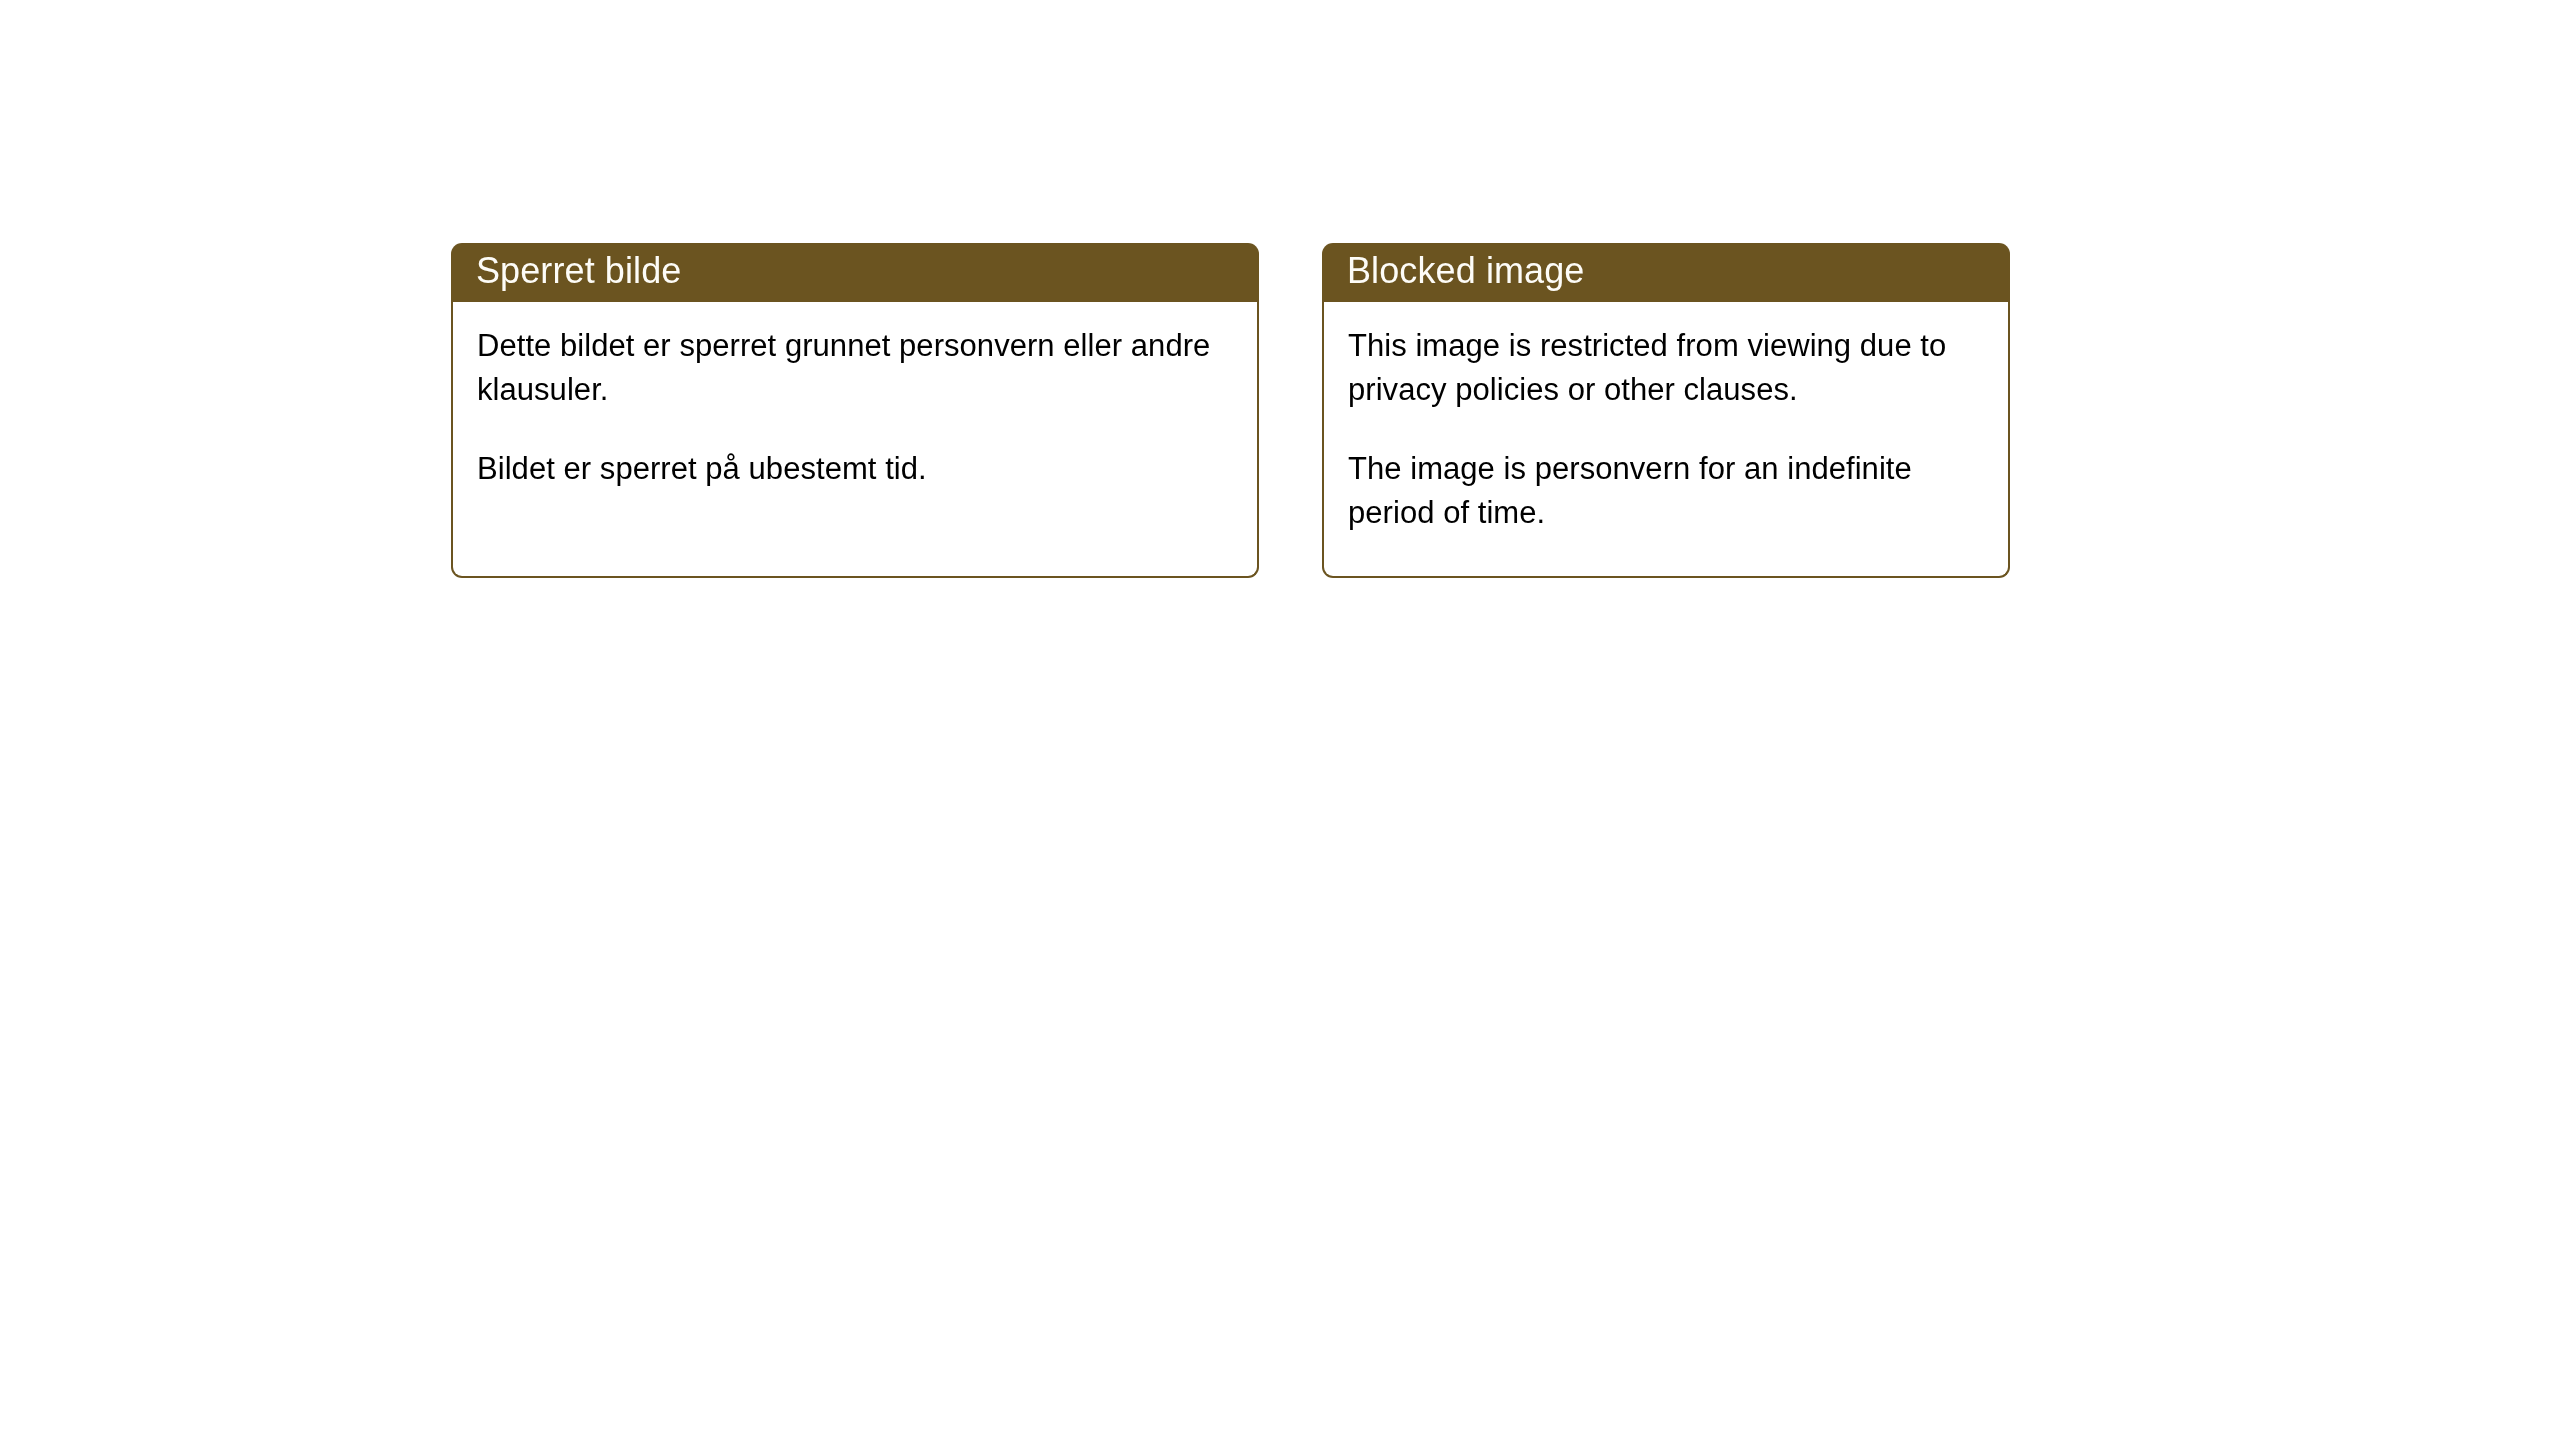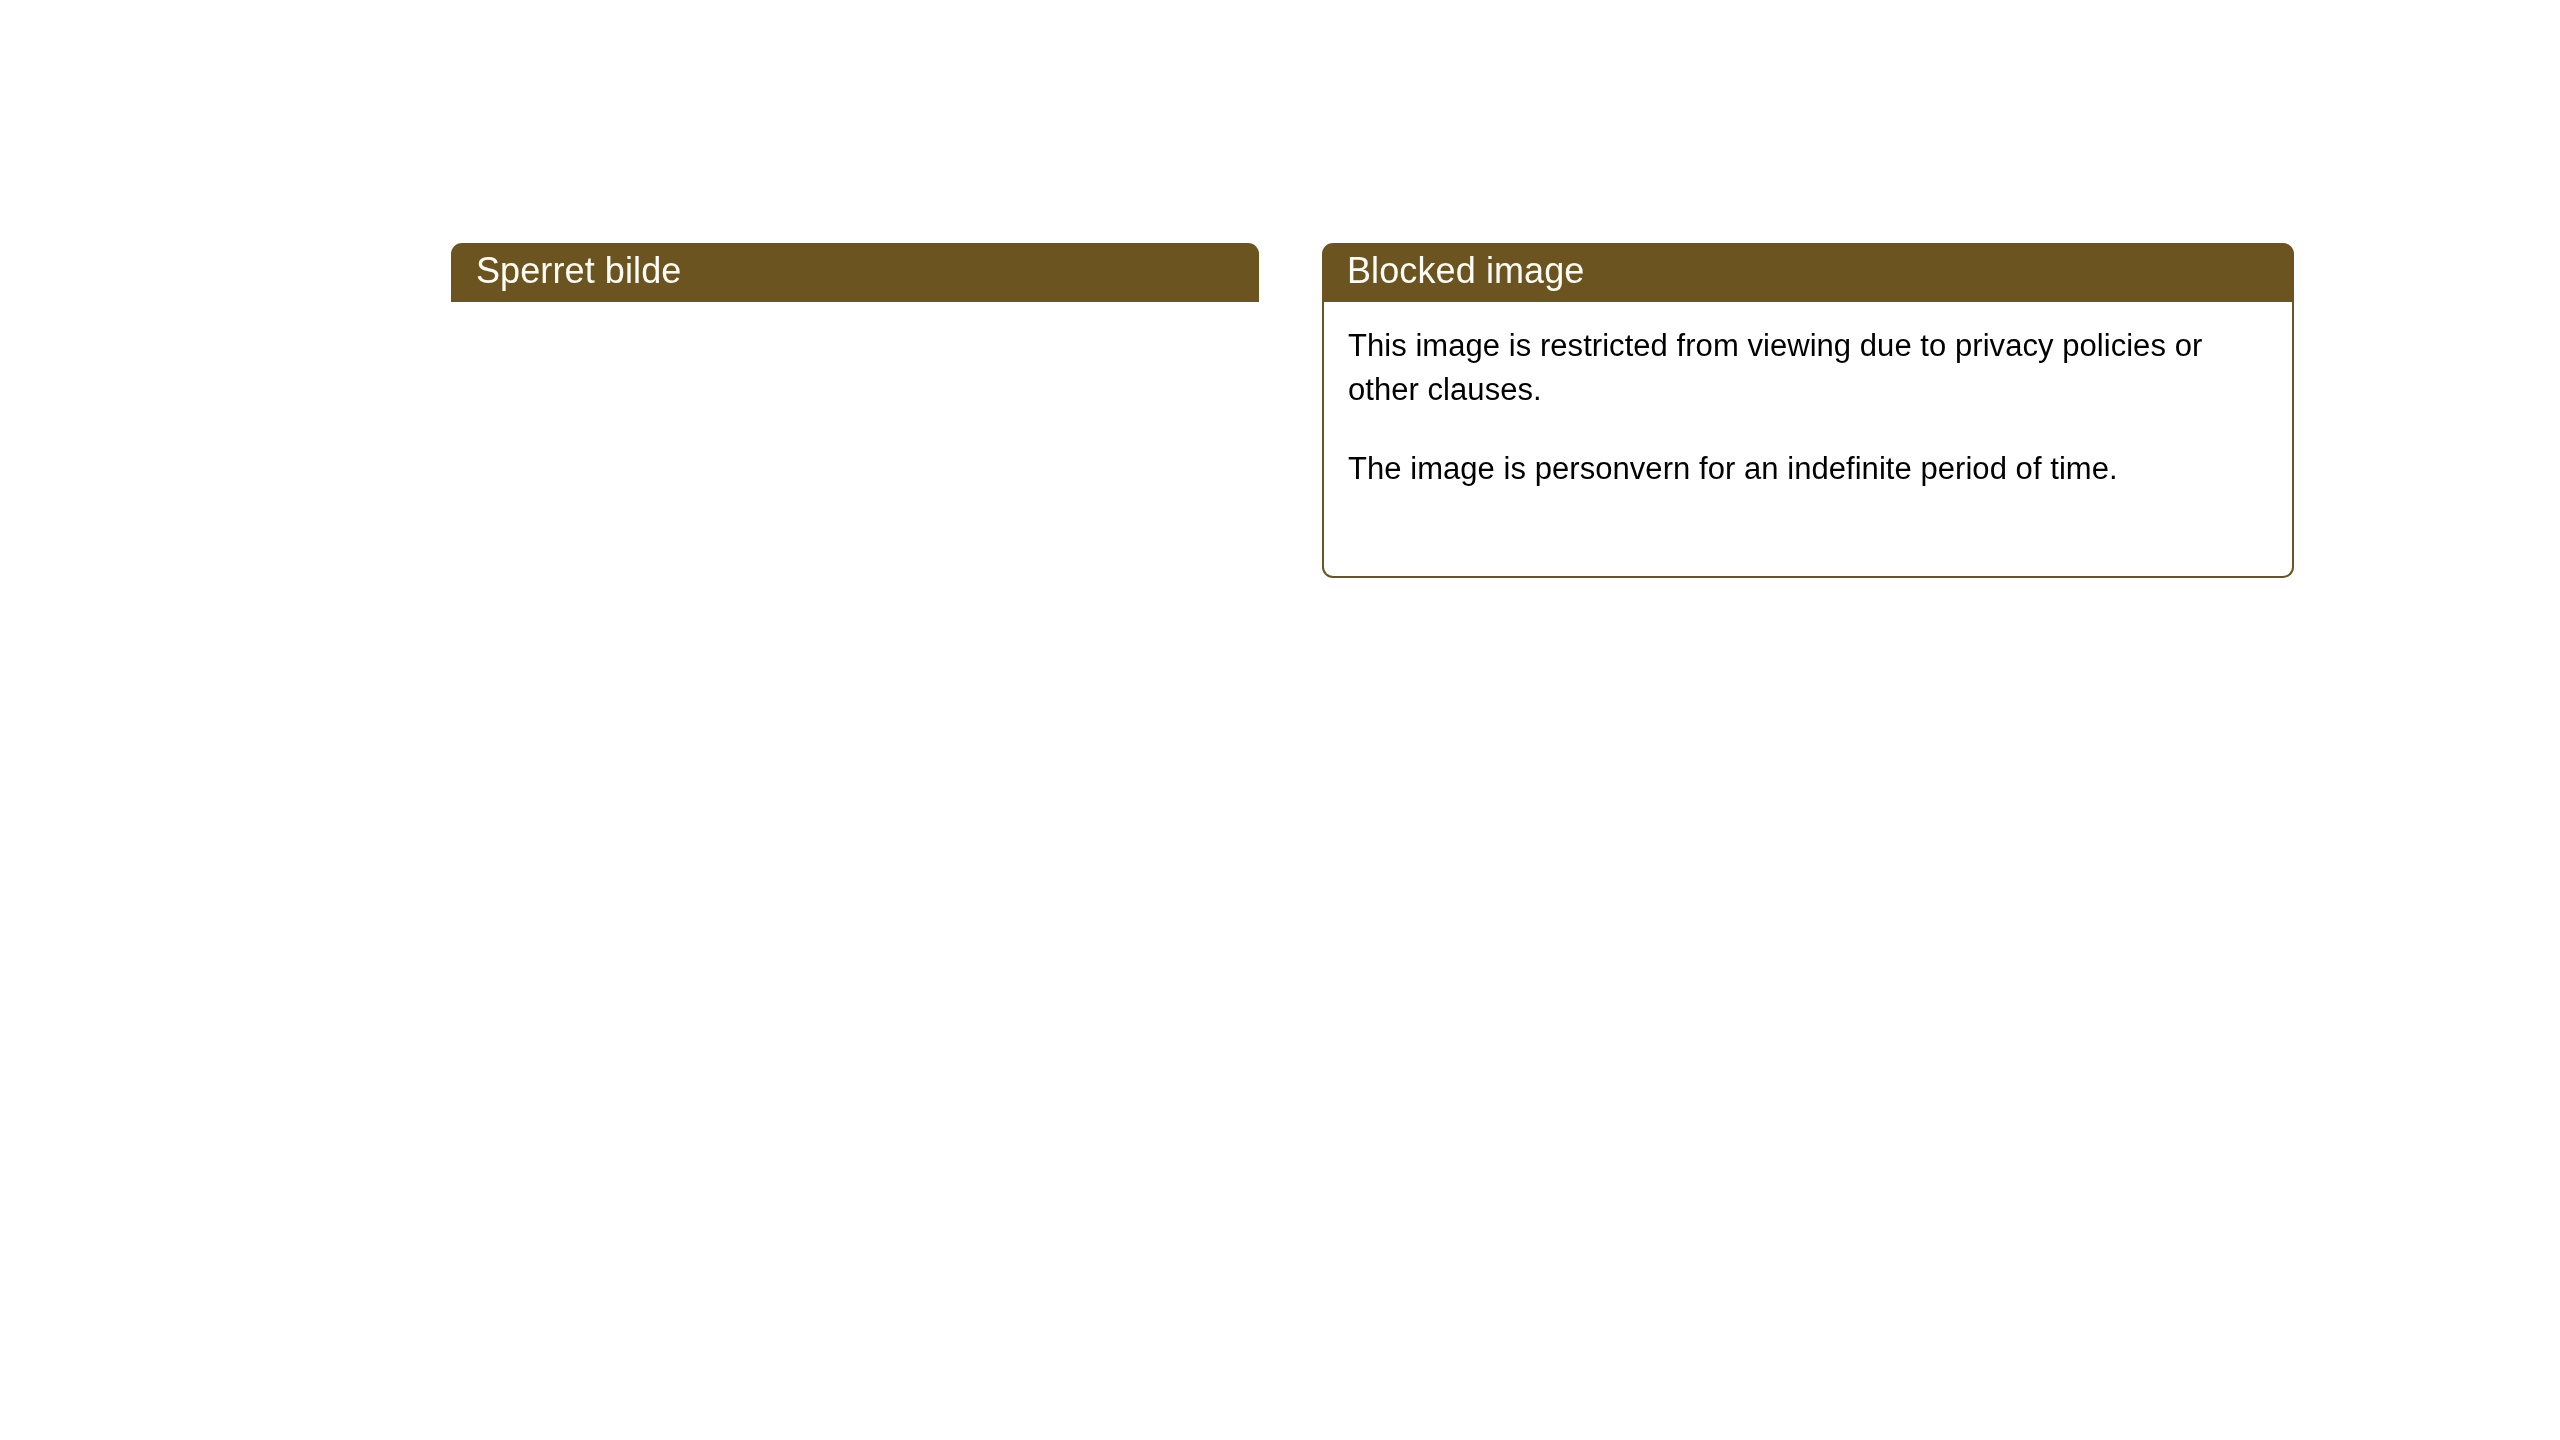--- a/index.html
+++ b/index.html
@@ -77,32 +77,36 @@
   #card-no {
     left: 451px;
     top: 243px;
     width: 808px;
     height: 335px;
   }
 
   #card-en {
     left: 1322px;
     top: 243px;
-    width: 972px;
+    width: 688px;
     height: 335px;
   }
 </style>
 </head>
 <body>
 
 <div id="canvas">
 
   <div class="notice-card" id="card-no">
     <div class="card-header">
       <span class="card-title">Sperret bilde</span>
+    </div>
+    <div class="card-body">
+      <p class="card-paragraph">Dette bildet er sperret grunnet personvern eller andre klausuler.</p>
+      <p class="card-paragraph">Bildet er sperret på ubestemt tid.</p>
     </div>
   </div>
 
   <div class="notice-card" id="card-en">
     <div class="card-header">
       <span class="card-title">Blocked image</span>
     </div>
     <div class="card-body">
       <p class="card-paragraph">This image is restricted from viewing due to privacy policies or other clauses.</p>
       <p class="card-paragraph">The image is personvern for an indefinite period of time.</p>

